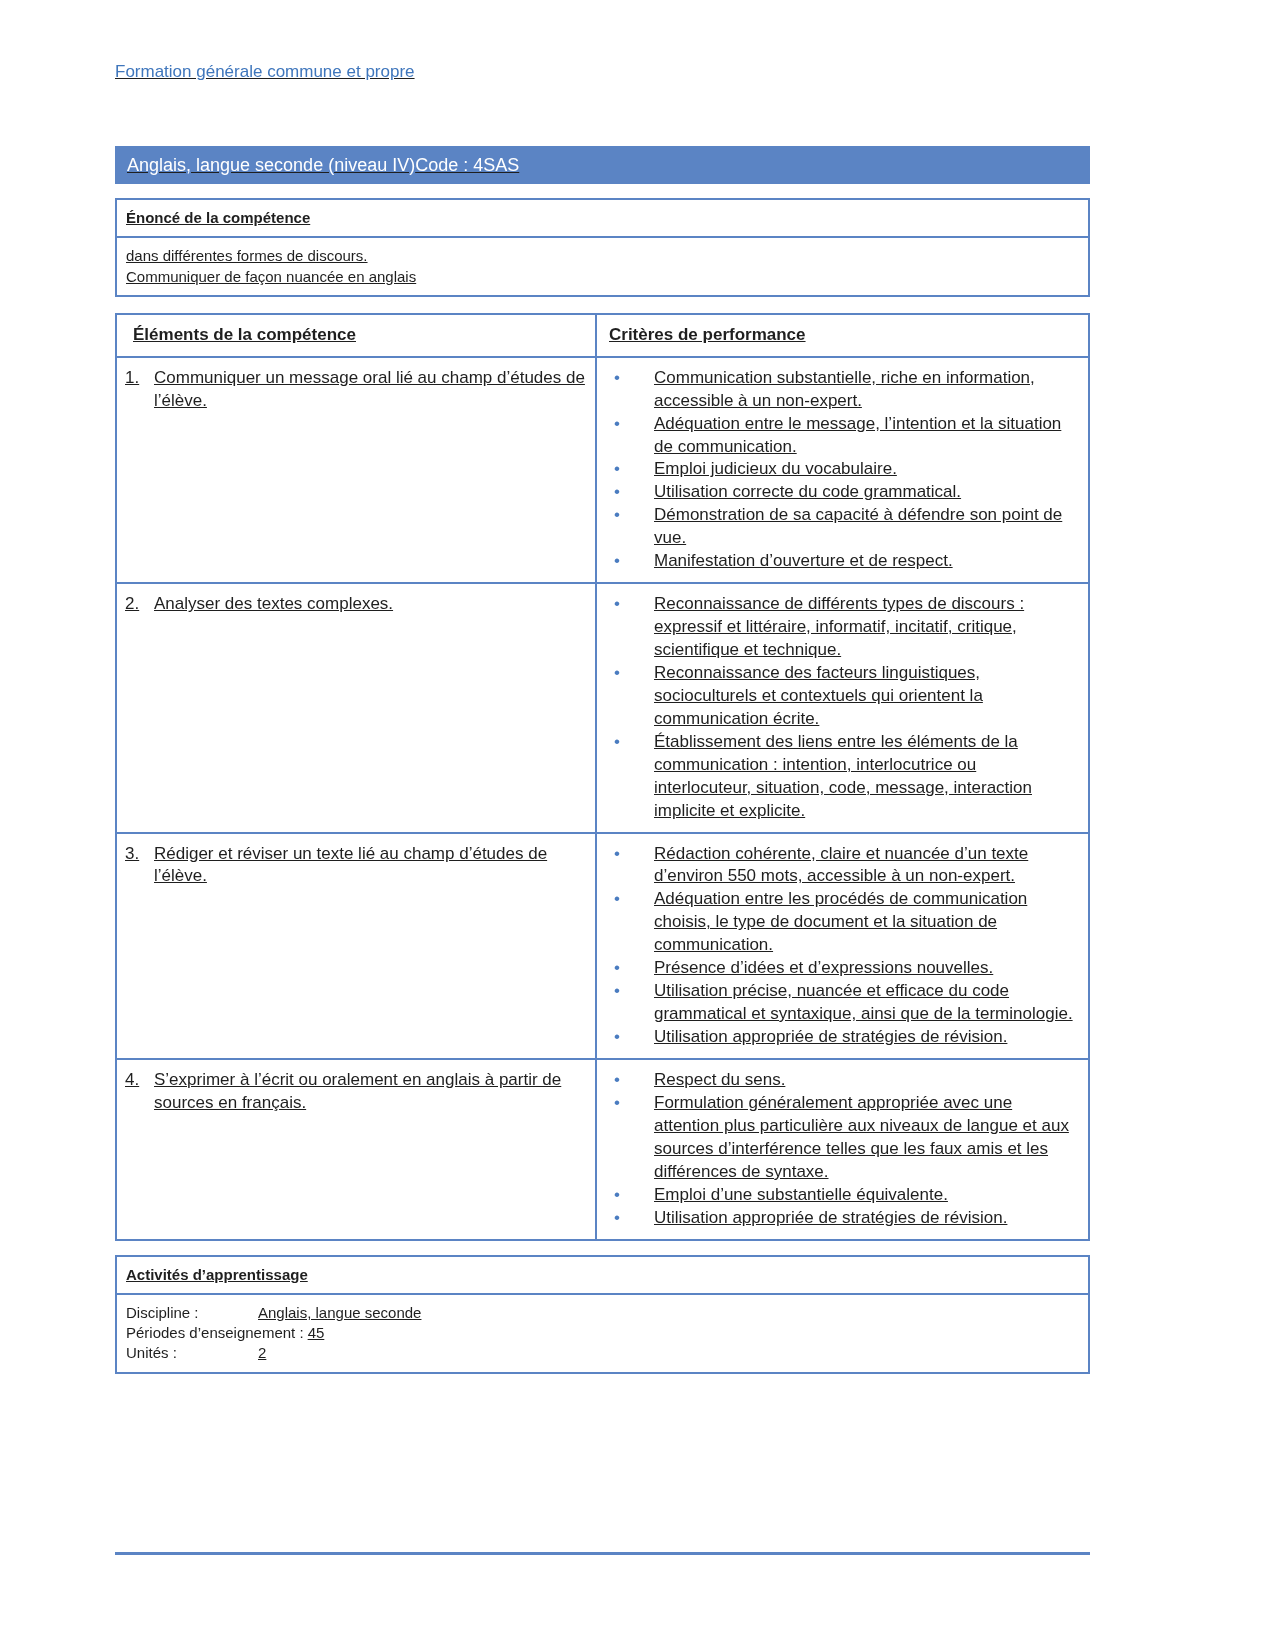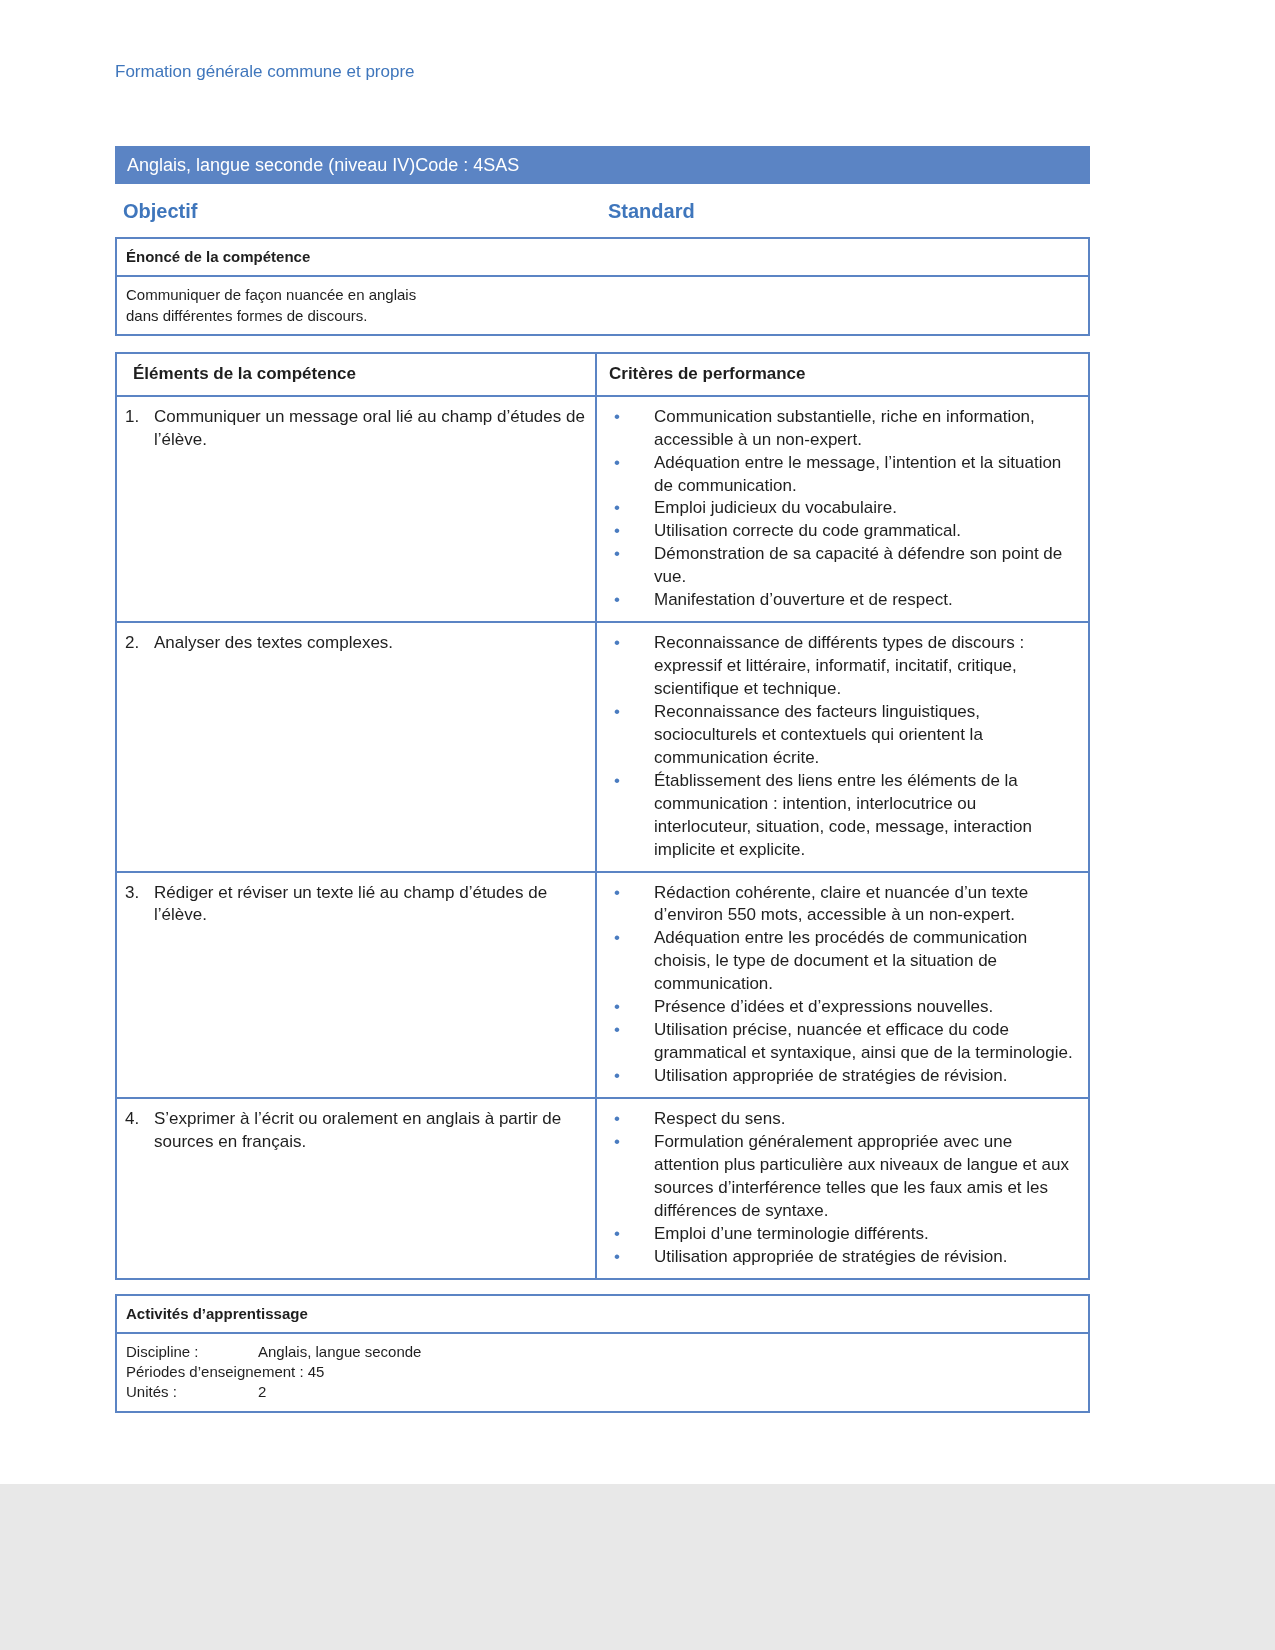--- a/index.html
+++ b/index.html
@@ -1,26 +1,27 @@
 <!DOCTYPE html>
 <html lang="fr" style="--accent: #5b84c4; --heading: #3f76bc; --bullet: #4a7cc0; --banner-text: #ffffff; --body-text: #1f1f1f; --footer-text: #595959;"><head>
 <meta charset="utf-8">
 <style>
   * { margin:0; padding:0; box-sizing:border-box; }
   html, body { background:#e8e8e8; }
   body { font-family:"Liberation Sans", sans-serif; }
 
   .page {
     position:relative;
-    width:1275px; height:1484px;
+    width:1275px; height:1650px;
     margin:0 auto;
     background:#ffffff;
     padding:62px 185px 0 115px;
     color:var(--body-text, #1f1f1f);
     overflow:hidden;
+    text-decoration:underline;
   }
 
   .top-header {
     color:var(--heading, #3f76bc);
     font-size:17px;
     margin-bottom:64px;
   }
 
   .banner {
     height:38px;
@@ -105,30 +106,26 @@
 
 <div class="page">
 
   <div class="top-header">Formation générale commune et propre</div>
 
   <div class="banner">
     <span>Anglais, langue seconde (niveau IV)</span>
     <span>Code : 4SAS</span>
   </div>
 
-  <div class="col-headings">
-    <span class="heading-left">Objectif</span>
-    <span class="heading-right">Standard</span>
-  </div>
 
   <div class="box">
     <div class="box-header">Énoncé de la compétence</div>
     <div class="box-body" id="enonce-body">
+        <div>dans différentes formes de discours.</div>
         <div>Communiquer de façon nuancée en anglais</div>
-        <div>dans différentes formes de discours.</div>
       </div>
   </div>
 
   <table class="main-table">
     <colgroup>
       <col style="width:480px">
       <col>
     </colgroup>
     <thead>
       <tr>
@@ -191,21 +188,21 @@
           <td class="el-cell">
             <div class="el-wrap">
               <span class="el-num">4.</span>
               <span class="el-text">S’exprimer à l’écrit ou oralement en anglais à partir de sources en français.</span>
             </div>
           </td>
           <td class="cr-cell">
             <ul>
               <li>Respect du sens.</li>
               <li>Formulation généralement appropriée avec une attention plus particulière aux niveaux de langue et aux sources d’interférence telles que les faux amis et les différences de syntaxe.</li>
-              <li>Emploi d’une terminologie différents.</li>
+              <li>Emploi d’une substantielle équivalente.</li>
               <li>Utilisation appropriée de stratégies de révision.</li>
             </ul>
           </td>
         </tr>
       </tbody>
   </table>
 
   <div class="box">
     <div class="box-header">Activités d’apprentissage</div>
     <div class="box-body" id="activities-body">

